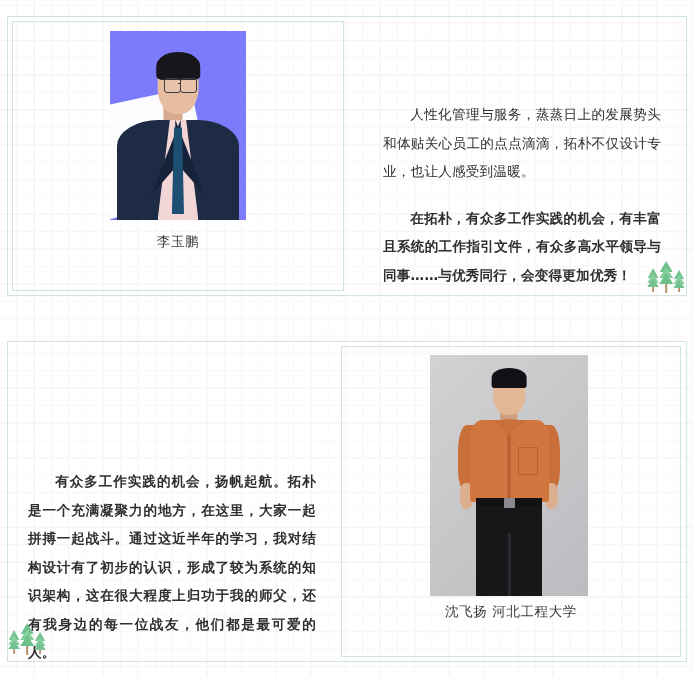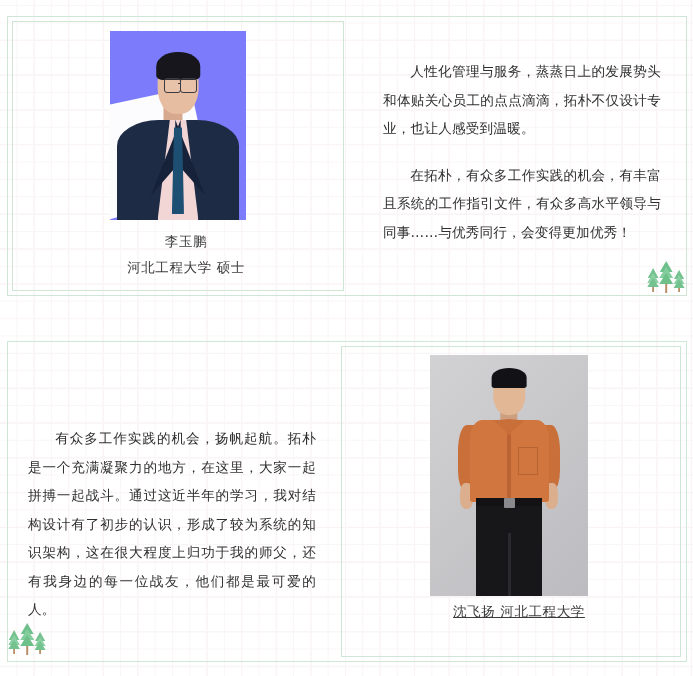--- a/index.html
+++ b/index.html
@@ -255,40 +255,40 @@
   
   .caption {
     position: absolute;
     z-index: 5;
     text-align: center;
     color: #3b3b3b;
     font-size: 13.5px;
     line-height: 26px;
     letter-spacing: 0.6px;
     white-space: nowrap;
-    padding-left: 8px;
   }
   #caption-1 { left: 12px; top: 228px; width: 332px; }
-  #caption-2 { left: 341px; top: 598px; width: 340px; text-decoration: underline; }
+  #caption-2 { left: 341px; top: 598px; width: 340px; }
 
   
   .paragraphs {
     position: absolute;
     z-index: 5;
     color: #2f2f2f;
     font-size: 13.6px;
     line-height: 28.5px;
     letter-spacing: 0.2px;
     text-align: justify;
     text-justify: inter-ideograph;
+    margin-top: 43px;
   }
   #text-1 { left: 383px; top: 57px;  width: 278px; }
   #text-2 { left: 28px;  top: 424px; width: 288px; }
   .paragraphs p { margin: 0 0 18px 0; text-indent: 2em; }
-  .paragraphs p:last-child { margin-bottom: 0; }
+  .paragraphs p:last-child { margin-bottom: 0; font-weight: bold; }
 
   
   .trees { position: absolute; z-index: 6; }
   #trees-1 { left: 645px; top: 258px; }
   #trees-2 { left: 6px;   top: 620px; }
 </style>
 </head>
 <body>
 
 <div id="grid-bg"></div>
@@ -309,21 +309,20 @@
   <div class="p1-tie"></div>
   <div class="p1-head"></div>
   <div class="p1-hair"></div>
   <div class="p1-glassL"></div>
   <div class="p1-glassR"></div>
   <div class="p1-bridge"></div>
 </div>
 
 <div class="caption" id="caption-1">
   <div>李玉鹏</div>
-  <div>河北工程大学 硕士</div>
 </div>
 
 <div class="paragraphs" id="text-1">
   <p>人性化管理与服务，蒸蒸日上的发展势头和体贴关心员工的点点滴滴，拓朴不仅设计专业，也让人感受到温暖。</p>
   <p>在拓朴，有众多工作实践的机会，有丰富且系统的工作指引文件，有众多高水平领导与同事……与优秀同行，会变得更加优秀！</p>
 </div>
 
 <div class="trees" id="trees-1">
   <svg width="42" height="40" viewBox="0 0 42 40" xmlns="http://www.w3.org/2000/svg">
     <g>

